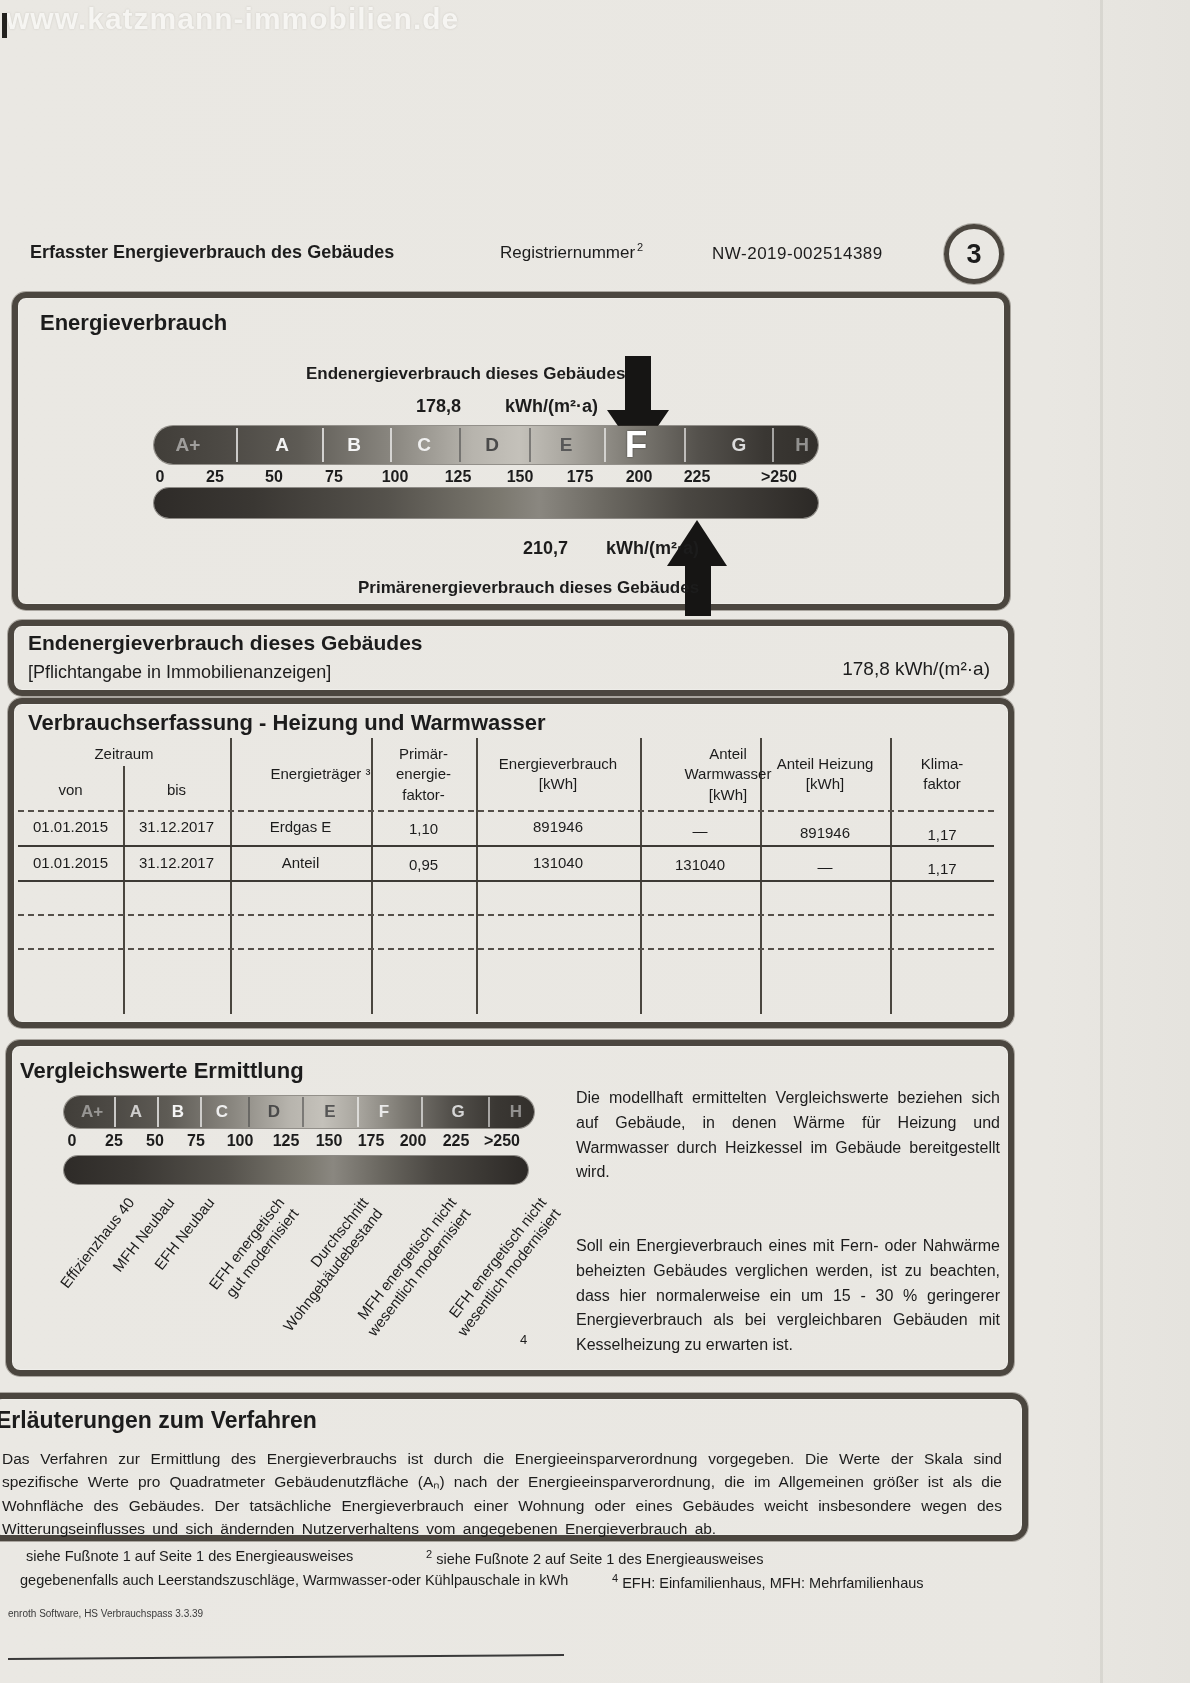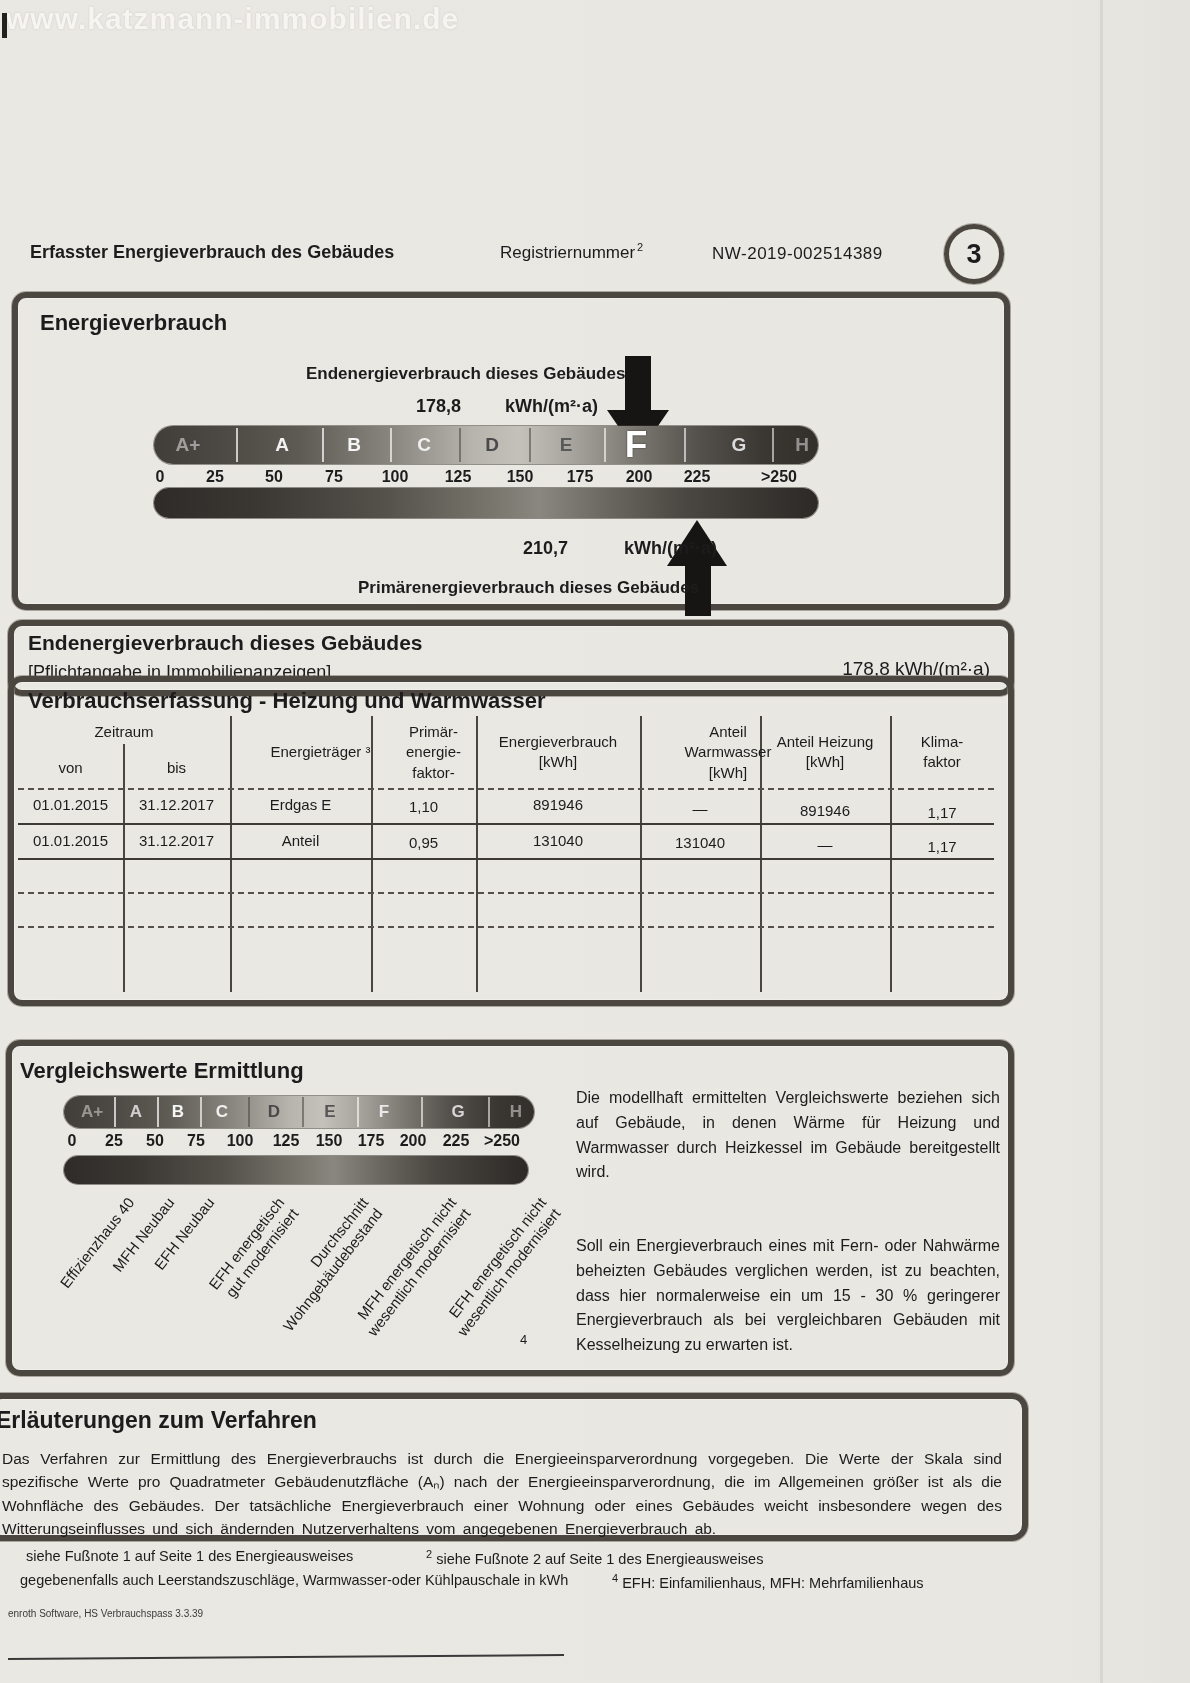--- a/index.html
+++ b/index.html
@@ -121,34 +121,34 @@
       <span class="tick" style="left:485px;">200</span>
       <span class="tick" style="left:543px;">225</span>
       <span class="tick" style="left:625px;">&gt;250</span>
     </div>
 
     <div class="abs ebar-dark" style="left:136px;top:190px;width:664px;height:30px;"></div>
 
     <div class="arrow-head-up" style="left:649px;top:222px;"></div>
     <div class="arrow-stem" style="left:667px;top:266px;width:26px;height:52px;"></div>
 
-    <div class="abs" style="left:505px;top:240px;font-size:18px;font-weight:bold;display:flex;gap:56px;">
+    <div class="abs" style="left:505px;top:240px;font-size:18px;font-weight:bold;display:flex;gap:38px;">
       <span>210,7</span>
       <span>kWh/(m²·a)</span>
     </div>
     <div class="abs h-bold" style="left:340px;top:280px;font-size:17px;">Primärenergieverbrauch dieses Gebäudes</div>
   </div>
 
   <div class="box" style="left:8px;top:620px;width:994px;height:64px;">
     <div class="abs section-heading" style="left:14px;top:5px;font-size:21px;">Endenergieverbrauch dieses Gebäudes</div>
     <div class="abs" style="left:14px;top:36px;font-size:18px;">[Pflichtangabe in Immobilienanzeigen]</div>
     <div class="abs" style="right:18px;top:32px;font-size:19px;">178,8 kWh/(m²·a)</div>
   </div>
 
-  <div class="box" style="left:8px;top:676px;width:994px;height:318px;">
+  <div class="box" style="left:8px;top:698px;width:994px;height:318px;">
     <div class="abs section-heading" style="left:14px;top:6px;">Verbrauchserfassung - Heizung und Warmwasser</div>
 
     <div class="abs" style="left:4px;top:34px;width:976px;height:276px;">
 
       <i class="tline-v" style="left:105px;top:28px;height:248px;"></i>
       <i class="tline-v" style="left:212px;top:0;height:276px;"></i>
       <i class="tline-v" style="left:353px;top:0;height:276px;"></i>
       <i class="tline-v" style="left:458px;top:0;height:276px;"></i>
       <i class="tline-v" style="left:622px;top:0;height:276px;"></i>
       <i class="tline-v" style="left:742px;top:0;height:276px;"></i>
@@ -157,21 +157,21 @@
       <i class="tline-h-dash" style="left:0;top:72px;width:976px;"></i>
       <i class="tline-h-solid" style="left:0;top:107px;width:976px;"></i>
       <i class="tline-h-solid" style="left:0;top:142px;width:976px;"></i>
       <i class="tline-h-dash" style="left:0;top:176px;width:976px;"></i>
       <i class="tline-h-dash" style="left:0;top:210px;width:976px;"></i>
 
       <div class="th" style="left:0;top:6px;width:212px;">Zeitraum</div>
       <div class="th" style="left:0;top:42px;width:105px;">von</div>
       <div class="th" style="left:105px;top:42px;width:107px;">bis</div>
       <div class="th" style="left:212px;top:26px;width:141px;margin-left:20px;">Energieträger ³</div>
-      <div class="th pre" style="left:353px;top:6px;width:105px;padding-left:10px;">Primär-
+      <div class="th pre" style="left:353px;top:6px;width:105px;">Primär-
 energie-
 faktor-</div>
       <div class="th pre" style="left:458px;top:16px;width:164px;">Energieverbrauch
 [kWh]</div>
       <div class="th pre" style="left:622px;top:6px;width:120px;padding-left:28px;">Anteil
 Warmwasser
 [kWh]</div>
       <div class="th pre" style="left:742px;top:16px;width:130px;">Anteil Heizung
 [kWh]</div>
       <div class="th pre" style="left:872px;top:16px;width:104px;">Klima-

